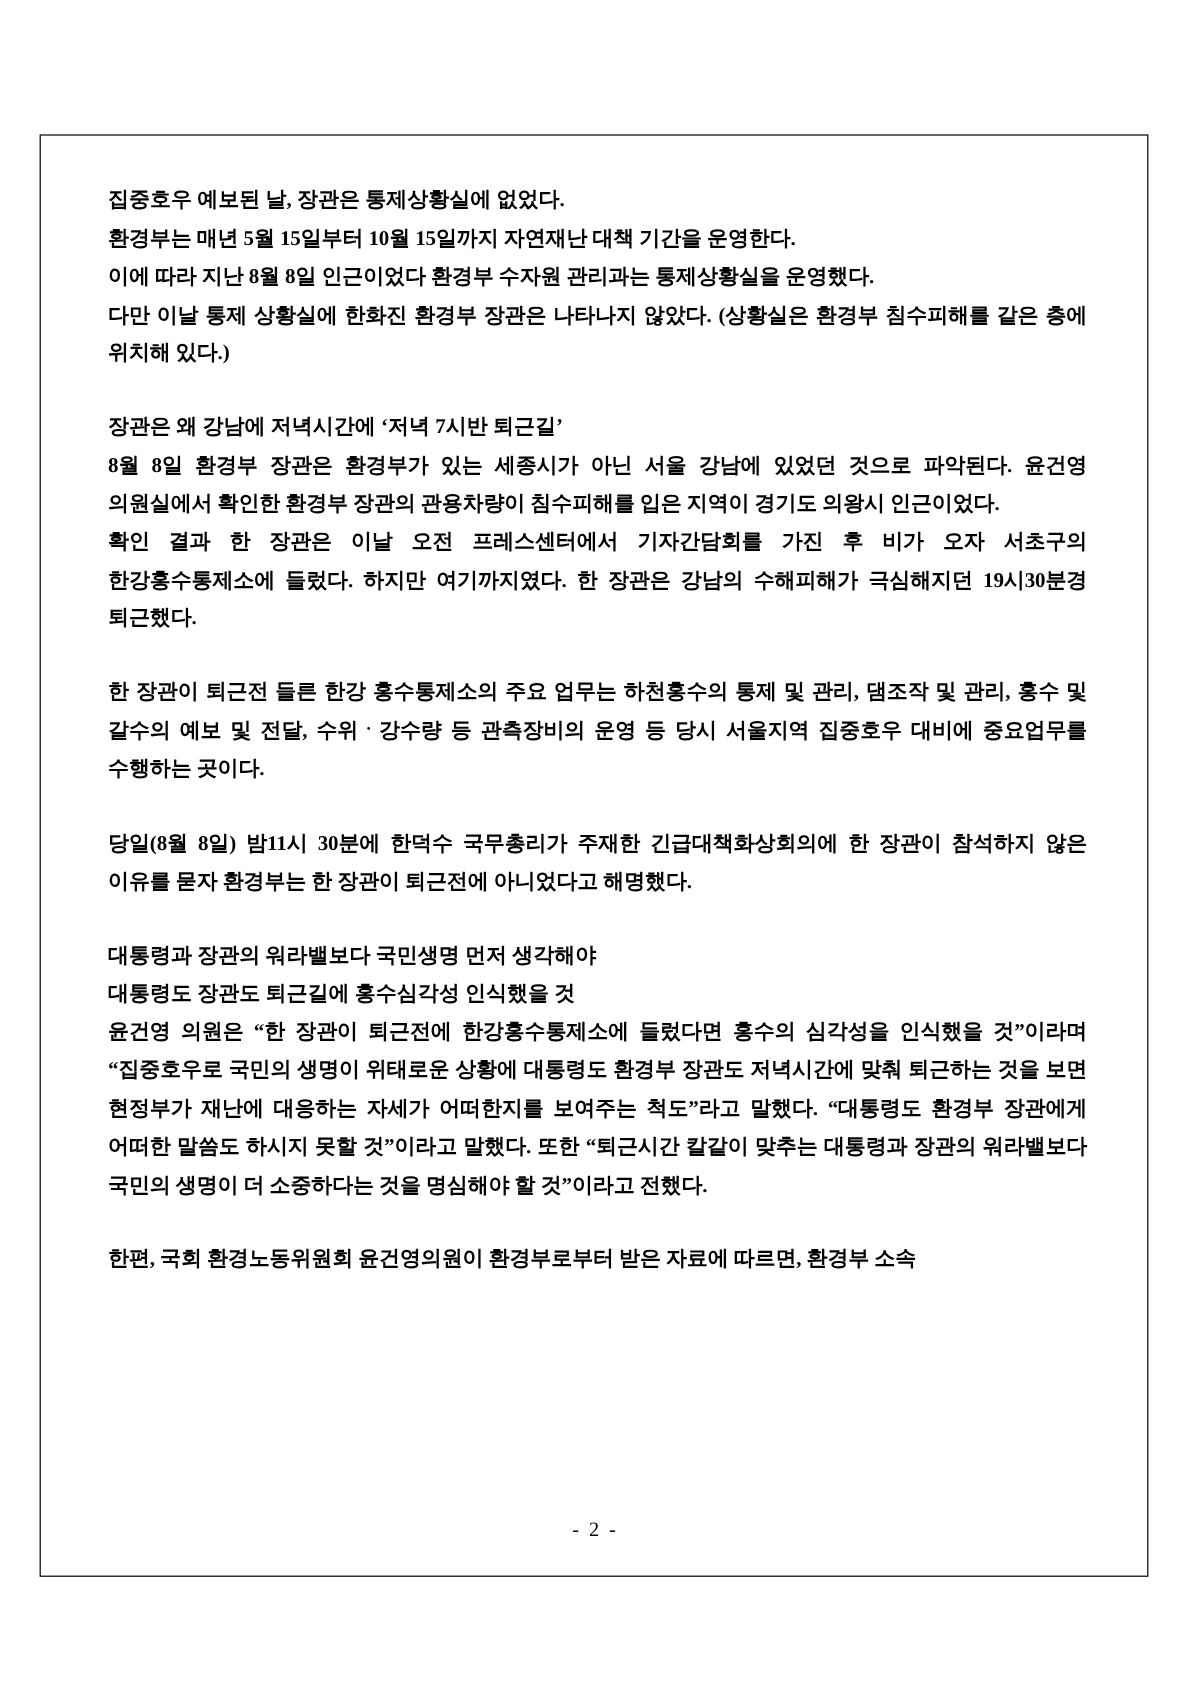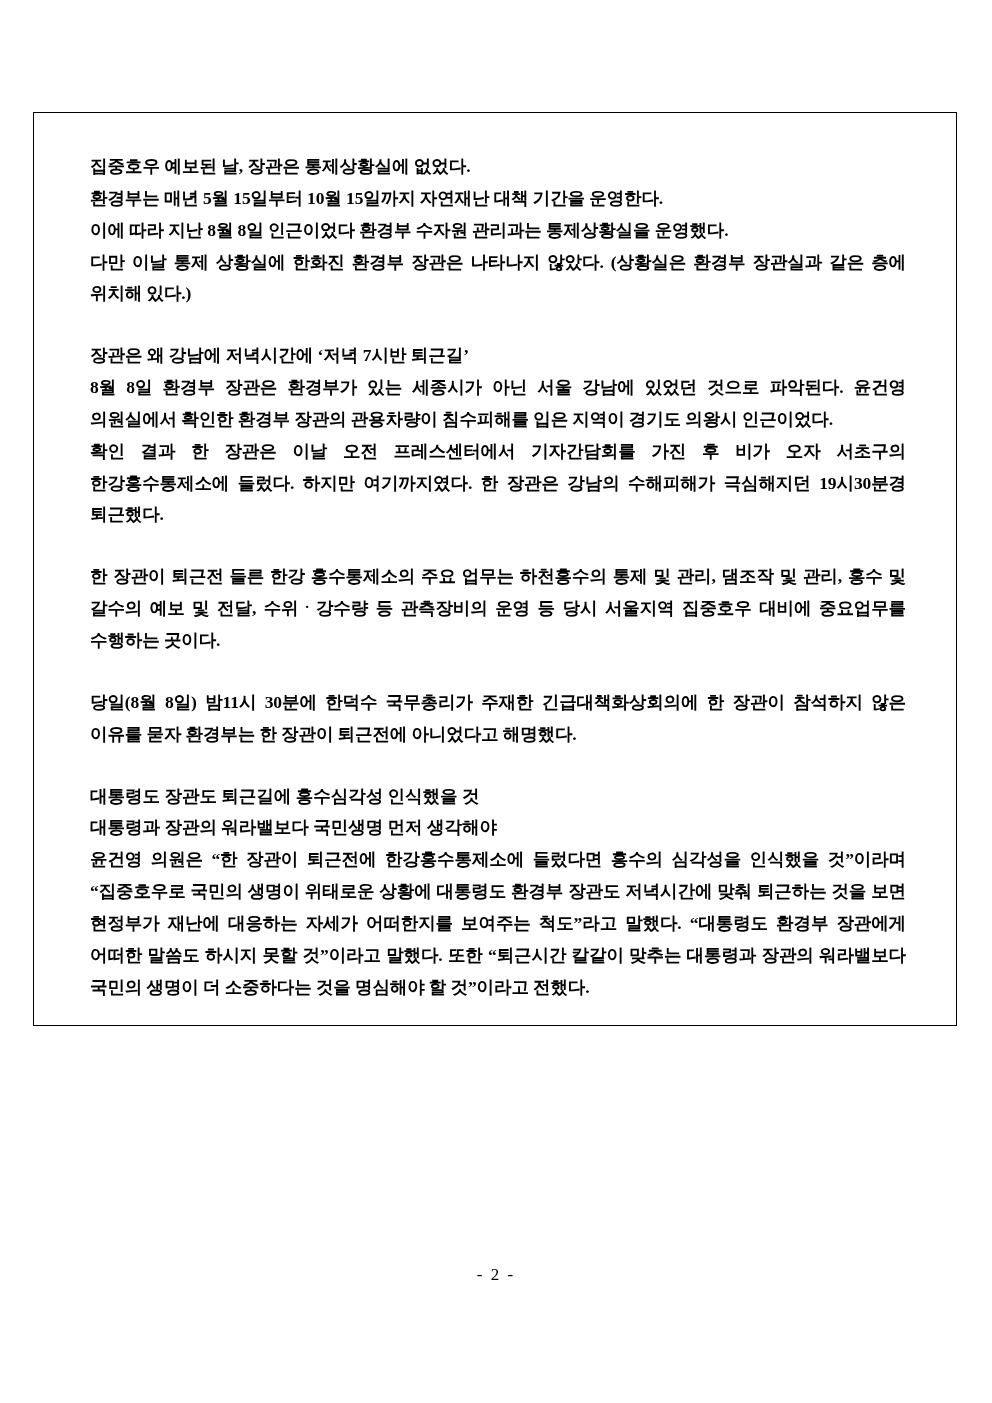--- a/index.html
+++ b/index.html
@@ -12,21 +12,21 @@
     height: 1403px;
     font-family: "Liberation Serif", "DejaVu Serif", serif;
     color: #000000;
     position: relative;
   }
   .page {
     position: absolute;
     left: 33px;
     top: 112px;
     width: 924px;
-    height: 914px;
+    height: 1202px;
     border: 1px solid #000000;
     box-sizing: border-box;
     background: #ffffff;
   }
   .page-inner {
     position: absolute;
     left: 56px;
     top: 38px;
     width: 816px;
   }
@@ -59,41 +59,42 @@
 </style>
 </head>
 <body>
 
 <div class="page">
   <div class="page-inner doc-body">
 
     <p class="heading">집중호우 예보된 날, 장관은 통제상황실에 없었다.</p>
     <p>환경부는 매년 5월 15일부터 10월 15일까지 자연재난 대책 기간을 운영한다.</p>
     <p>이에 따라 지난 8월 8일 인근이었다 환경부 수자원 관리과는 통제상황실을 운영했다.</p>
-    <p>다만 이날 통제 상황실에 한화진 환경부 장관은 나타나지 않았다. (상황실은 환경부 장관실과 같은 층에 위치해 있다.)</p>
+    <p>다만 이날 통제 상황실에 한화진 환경부 장관은 나타나지 않았다. (상황실은 환경부 침수피해를 같은 층에 위치해 있다.)</p>
 
     <div class="blank"></div>
 
     <p class="heading">장관은 왜 강남에 저녁시간에 ‘저녁 7시반 퇴근길’</p>
     <p>8월 8일 환경부 장관은 환경부가 있는 세종시가 아닌 서울 강남에 있었던 것으로 파악된다. 윤건영 의원실에서 확인한 환경부 장관의 관용차량이 침수피해를 입은 지역이 경기도 의왕시 인근이었다.</p>
     <p>확인 결과 한 장관은 이날 오전 프레스센터에서 기자간담회를 가진 후 비가 오자 서초구의 한강홍수통제소에 들렀다. 하지만 여기까지였다. 한 장관은 강남의 수해피해가 극심해지던 19시30분경 퇴근했다.</p>
 
     <div class="blank"></div>
 
     <p>한 장관이 퇴근전 들른 한강 홍수통제소의 주요 업무는 하천홍수의 통제 및 관리, 댐조작 및 관리, 홍수 및 갈수의 예보 및 전달, 수위ㆍ강수량 등 관측장비의 운영 등 당시 서울지역 집중호우 대비에 중요업무를 수행하는 곳이다.</p>
 
     <div class="blank"></div>
 
     <p>당일(8월 8일) 밤11시 30분에 한덕수 국무총리가 주재한 긴급대책화상회의에 한 장관이 참석하지 않은 이유를 묻자 환경부는 한 장관이 퇴근전에 아니었다고 해명했다.</p>
 
     <div class="blank"></div>
 
+    <p class="heading">대통령과 장관의 워라밸보다 국민생명 먼저 생각해야</p>
     <p class="heading">대통령도 장관도 퇴근길에 홍수심각성 인식했을 것</p>
-    <p class="heading">대통령과 장관의 워라밸보다 국민생명 먼저 생각해야</p>
     <p>윤건영 의원은 “한 장관이 퇴근전에 한강홍수통제소에 들렀다면 홍수의 심각성을 인식했을 것”이라며 “집중호우로 국민의 생명이 위태로운 상황에 대통령도 환경부 장관도 저녁시간에 맞춰 퇴근하는 것을 보면 현정부가 재난에 대응하는 자세가 어떠한지를 보여주는 척도”라고 말했다. “대통령도 환경부 장관에게 어떠한 말씀도 하시지 못할 것”이라고 말했다. 또한 “퇴근시간 칼같이 맞추는 대통령과 장관의 워라밸보다 국민의 생명이 더 소중하다는 것을 명심해야 할 것”이라고 전했다.</p>
 
     <div class="blank"></div>
 
+    <p>한편, 국회 환경노동위원회 윤건영의원이 환경부로부터 받은 자료에 따르면, 환경부 소속</p>
 
   </div>
 
   <div class="footer">- 2 -</div>
 </div>
 
 </body></html>

